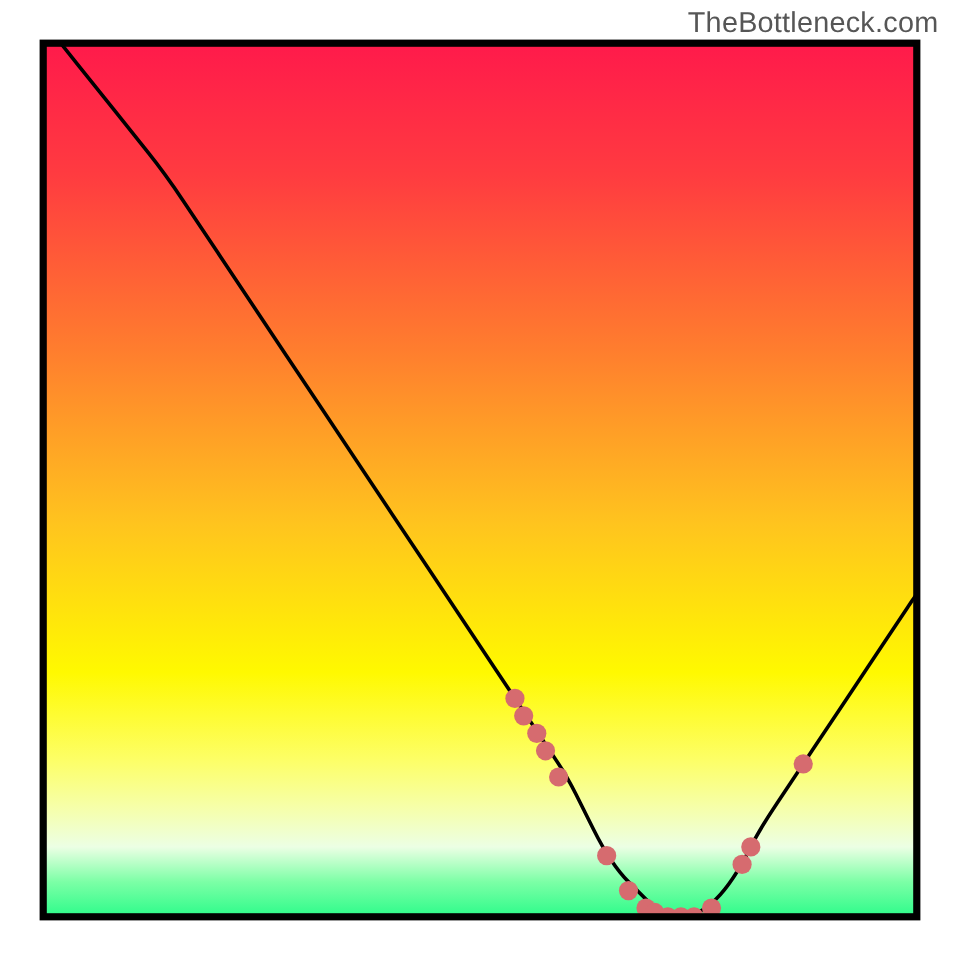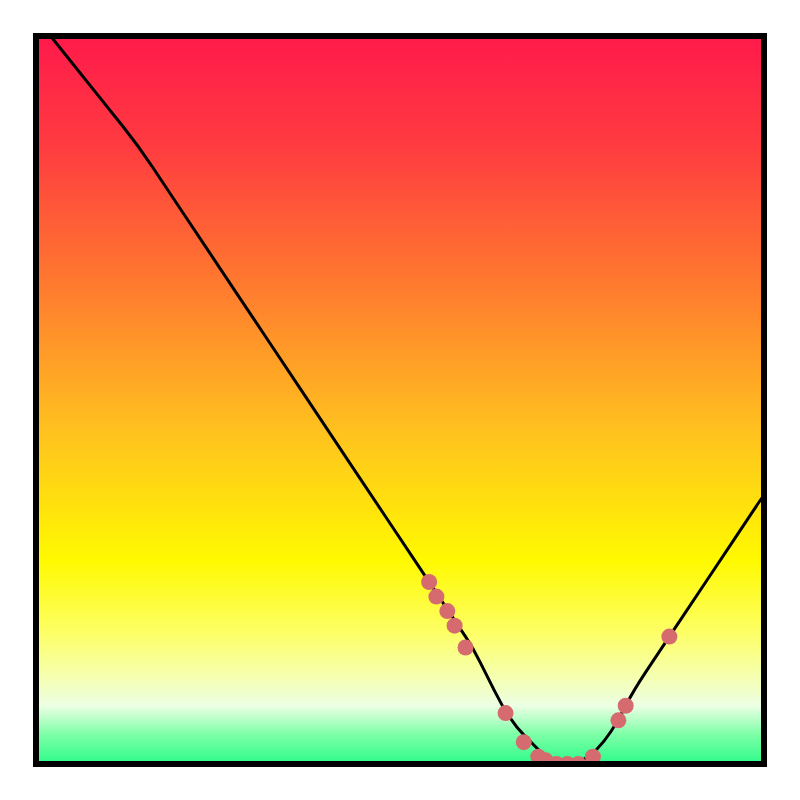--- a/index.html
+++ b/index.html
@@ -25,20 +25,21 @@
     letter-spacing: 0.2px;
   }
   svg {
     display: block;
   }
 </style>
 </head>
 <body>
 
 <div class="frame">
+  <div class="watermark">TheBottleneck.com</div>
   <svg id="chart-svg" width="800" height="800" viewBox="0 0 800 800">
     <defs>
       <linearGradient id="bg-grad" x1="0" y1="0" x2="0" y2="1">
           <stop offset="0%" stop-color="#ff1a4b"></stop>
           <stop offset="15%" stop-color="#ff3b40"></stop>
           <stop offset="35%" stop-color="#ff7d2e"></stop>
           <stop offset="55.00000000000001%" stop-color="#ffc41e"></stop>
           <stop offset="72%" stop-color="#fff900"></stop>
           <stop offset="82%" stop-color="#fdff66"></stop>
           <stop offset="88%" stop-color="#f5ffb0"></stop>

